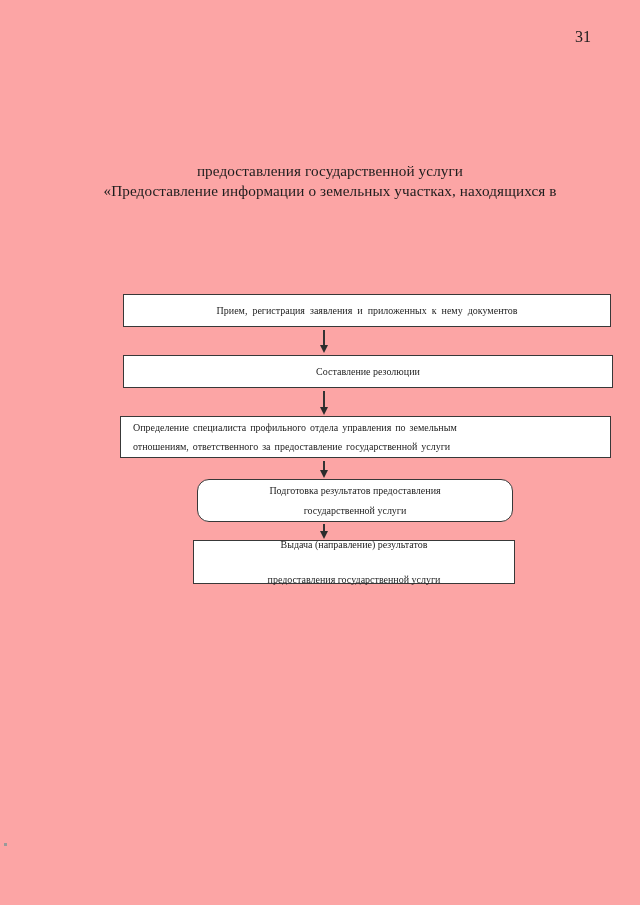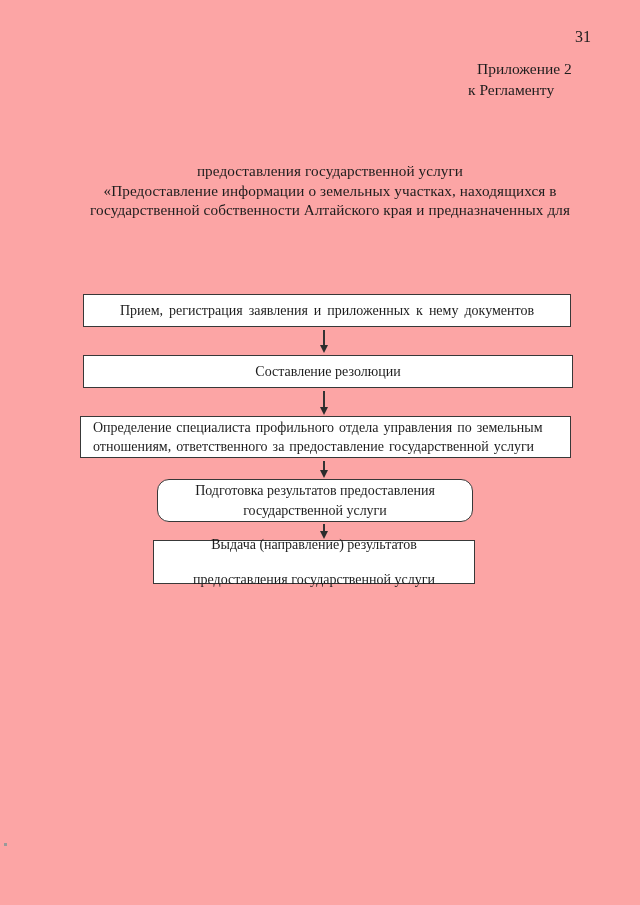--- a/index.html
+++ b/index.html
@@ -37,21 +37,21 @@
     letter-spacing: 0.1px;
   }
 
   
   .flow-box {
     position: absolute;
     border: 1.5px solid #383838;
     background: #ffffff;
     display: flex; flex-direction: column; justify-content: center;
     text-align: center;
-    font-size: 14px; line-height: 19.5px;
+    font-size: 10px; line-height: 19.5px; margin-left: 40px;
   }
   .box-1 { left: 83px;  top: 294px; width: 488px; height: 33px; word-spacing: 2.5px; }
   .box-2 { left: 83px;  top: 355px; width: 490px; height: 33px; }
   .box-3 { left: 80px;  top: 416px; width: 491px; height: 42px;
            text-align: left; padding: 0 5px 0 12px;
            line-height: 19px; word-spacing: 1.5px; }
   .box-4 { left: 157px; top: 479px; width: 316px; height: 43px; line-height: 19.5px; border-radius: 12px; }
   .box-5 { left: 153px; top: 540px; width: 322px; height: 44px; line-height: 19.5px; gap: 16px; }
 
   
@@ -77,29 +77,24 @@
     width: 3px; height: 3px; background: #9a9a9a;
   }
 </style>
 </head>
 <body>
 
 <div class="page">
 
   <div class="page-number">31</div>
 
-  <div class="appendix">
-      <div>Приложение 2</div>
-      <div>к Регламенту</div>
-    </div>
 
   <div class="doc-title">
       <div>предоставления государственной услуги</div>
       <div>«Предоставление информации о земельных участках, находящихся в</div>
-      <div>государственной собственности Алтайского края и предназначенных для</div>
     </div>
 
   <div>
 
     <div class="flow-box box-1">
         <div>Прием, регистрация заявления и приложенных к нему документов</div>
       </div>
 
     <div class="flow-arrow arrow-1">
       <div class="shaft"></div>

